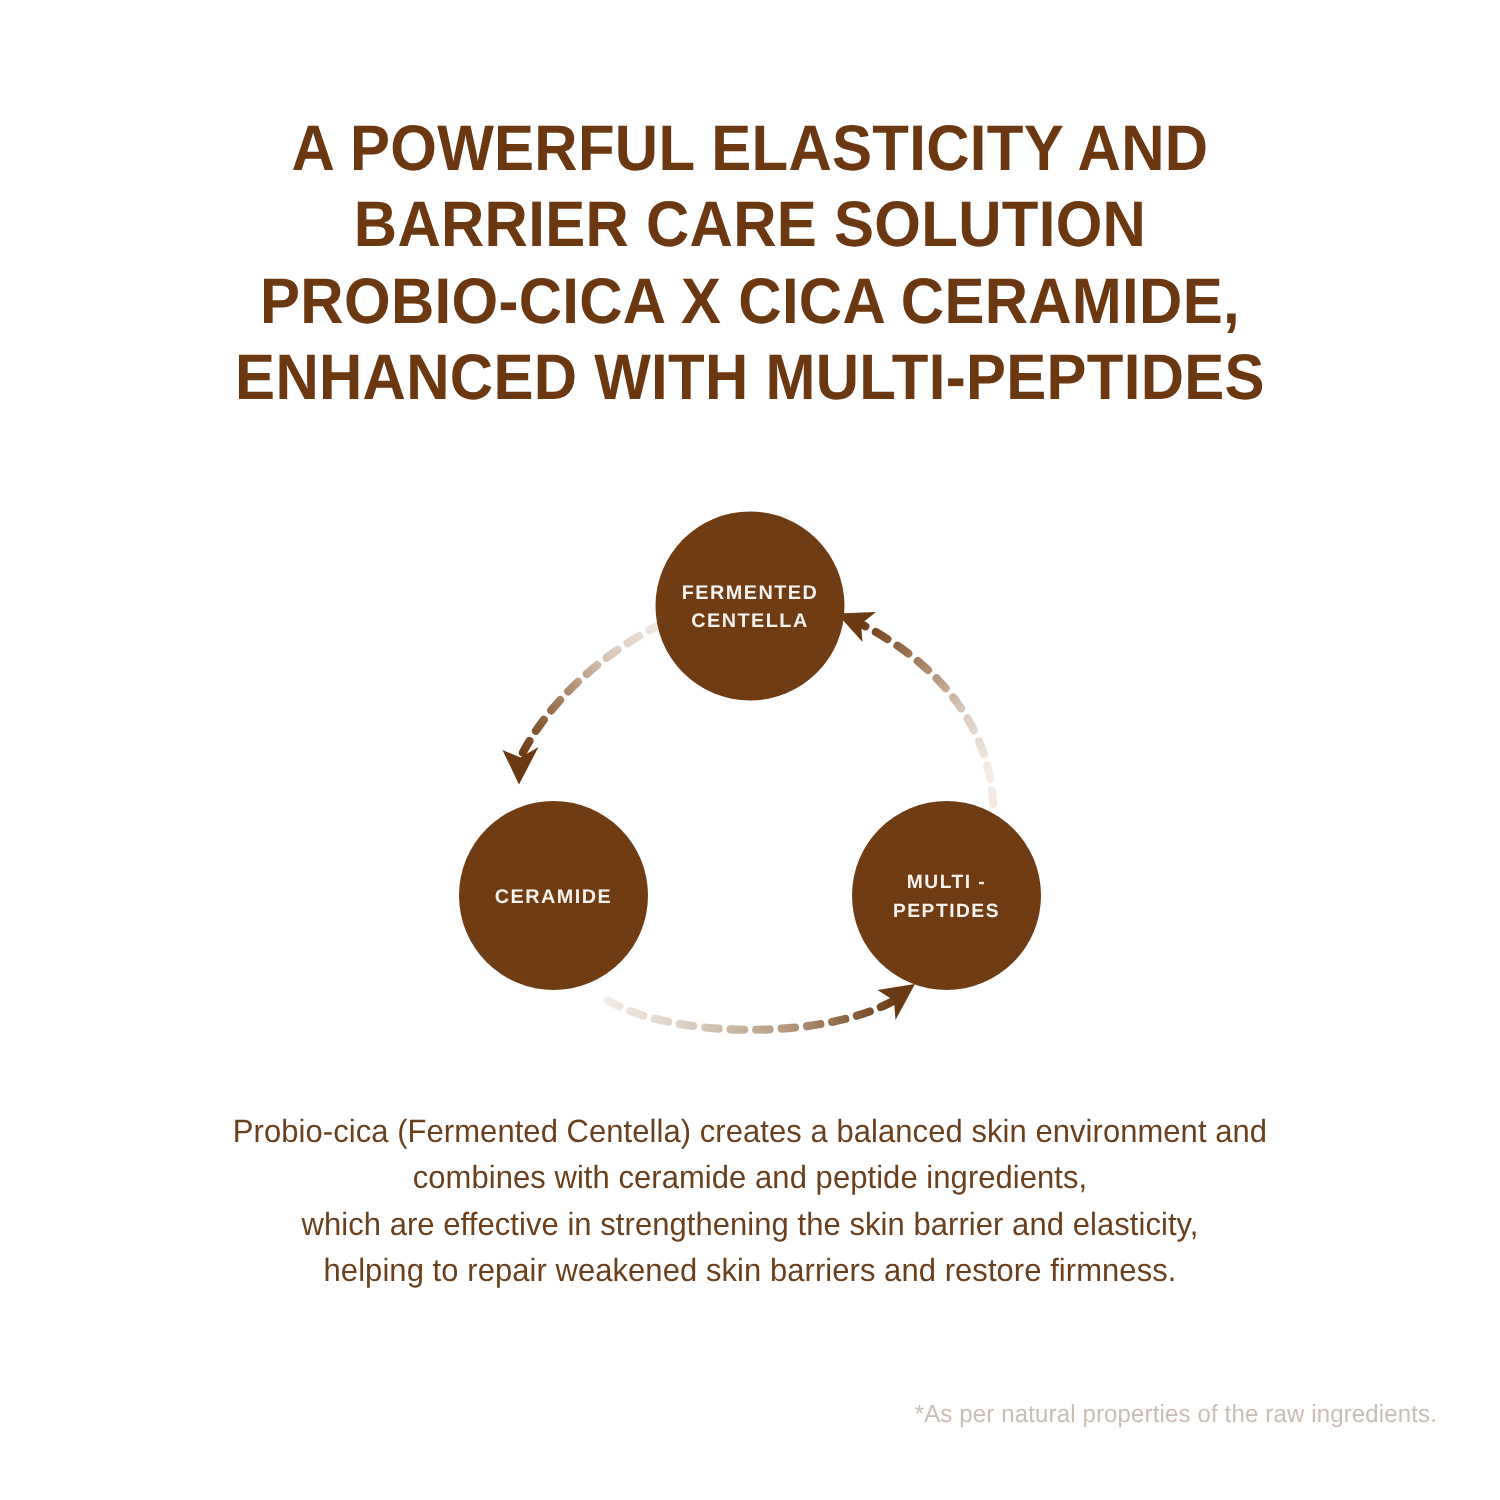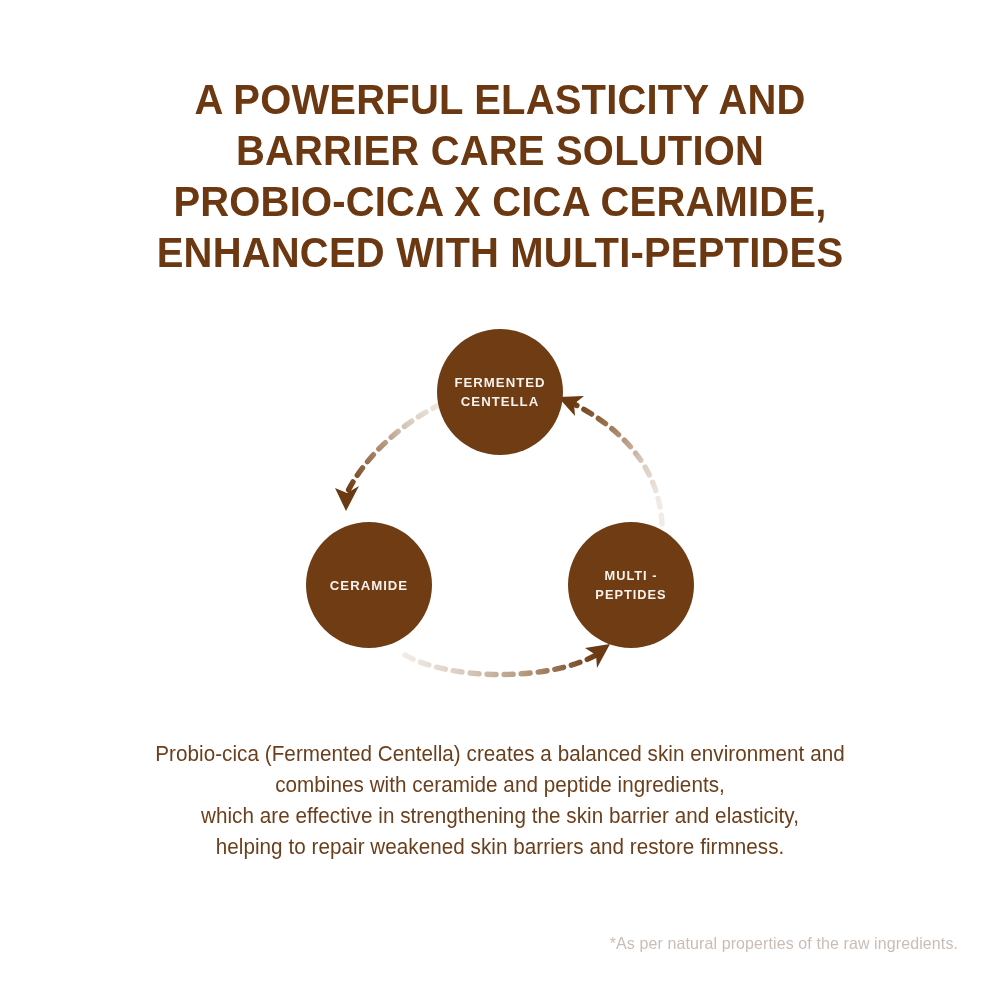--- a/index.html
+++ b/index.html
@@ -33,21 +33,21 @@
     letter-spacing: 0.2px;
     transform: scaleX(0.93);
     transform-origin: 50% 0;
   }
   .headline .hl-line { display: block; white-space: nowrap; }
 
   
   .diagram {
     position: absolute;
     left: 0;
-    top: 296px;
+    top: 308px;
     width: 992px;
     height: 420px;
   }
   .diagram svg { display: block; }
 
   .node-circle { fill: #6F3C14; }
 
   .node-label {
     fill: #F7F2EC;
     font-family: "Liberation Sans", sans-serif;

